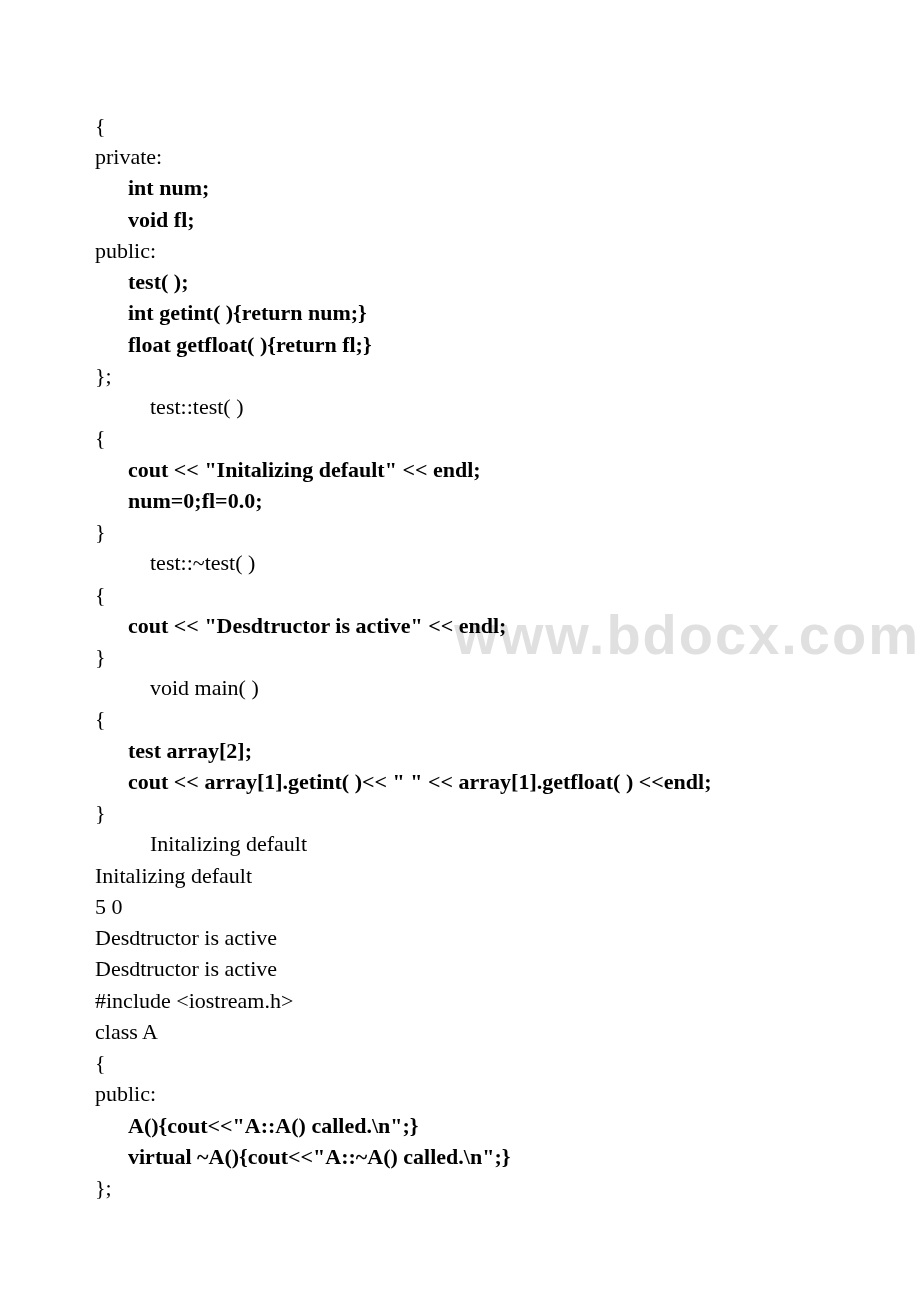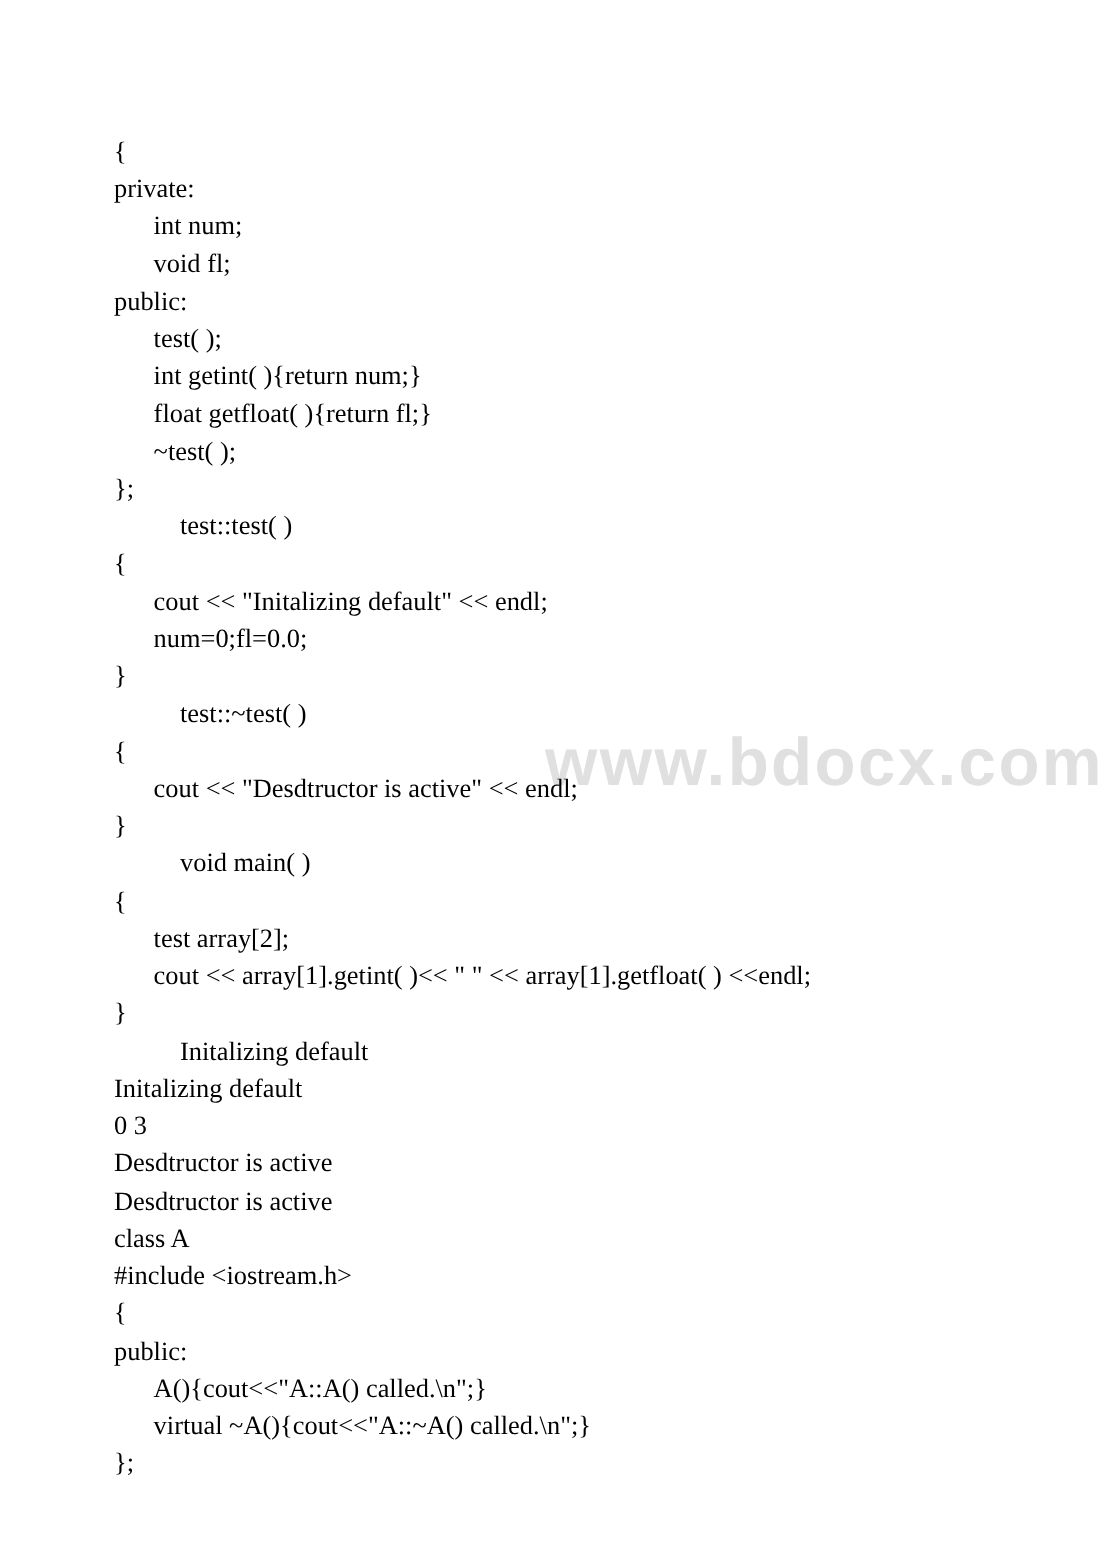--- a/index.html
+++ b/index.html
@@ -16,20 +16,21 @@
     padding: 110px 95px 0 95px;
     font-size: 22px;
     line-height: 1.42;
     color: #000000;
   }
   .line {
     white-space: pre;
   }
   .indent1 {
     padding-left: 33px;
+    font-weight: bold;
   }
   .indent-tab {
     padding-left: 55px;
     font-family: Liberation Serif, serif;
   }
   .blank-underline {
     display: inline-block;
     border-bottom: 1px solid #000;
     width: 90px;
     height: 1.1em;
@@ -63,42 +64,41 @@
 <div class="page content">
   <div id="lines-container">
       <div class="line">{</div>
       <div class="line">private:</div>
       <div class="line indent1">int num;</div>
       <div class="line indent1">void fl;</div>
       <div class="line">public:</div>
       <div class="line indent1">test( );</div>
       <div class="line indent1">int getint( ){return num;}</div>
       <div class="line indent1">float getfloat( ){return fl;}</div>
-      <div class="line indent1">~test( );</div>
       <div class="line">};</div>
       <div class="line indent-tab">test::test( )</div>
       <div class="line">{</div>
       <div class="line indent1">cout &lt;&lt; "Initalizing default" &lt;&lt; endl;</div>
       <div class="line indent1">num=0;fl=0.0;</div>
       <div class="line">}</div>
       <div class="line indent-tab">test::~test( )</div>
       <div class="line">{</div>
       <div class="line indent1">cout &lt;&lt; "Desdtructor is active" &lt;&lt; endl;</div>
       <div class="line">}</div>
       <div class="line indent-tab">void main( )</div>
       <div class="line">{</div>
       <div class="line indent1">test array[2];</div>
       <div class="line indent1">cout &lt;&lt; array[1].getint( )&lt;&lt; " " &lt;&lt; array[1].getfloat( ) &lt;&lt;endl;</div>
       <div class="line">}</div>
       <div class="line indent-tab">Initalizing default</div>
       <div class="line">Initalizing default</div>
-      <div class="line">0 3</div>
+      <div class="line">5 0</div>
       <div class="line">Desdtructor is active</div>
       <div class="line">Desdtructor is active</div>
+      <div class="line">#include &lt;iostream.h&gt;</div>
       <div class="line">class A</div>
-      <div class="line">#include &lt;iostream.h&gt;</div>
       <div class="line">{</div>
       <div class="line">public:</div>
       <div class="line indent1">A(){cout&lt;&lt;"A::A() called.\n";}</div>
       <div class="line indent1">virtual ~A(){cout&lt;&lt;"A::~A() called.\n";}</div>
       <div class="line">};</div>
     </div>
 </div>
 
 </body></html>

